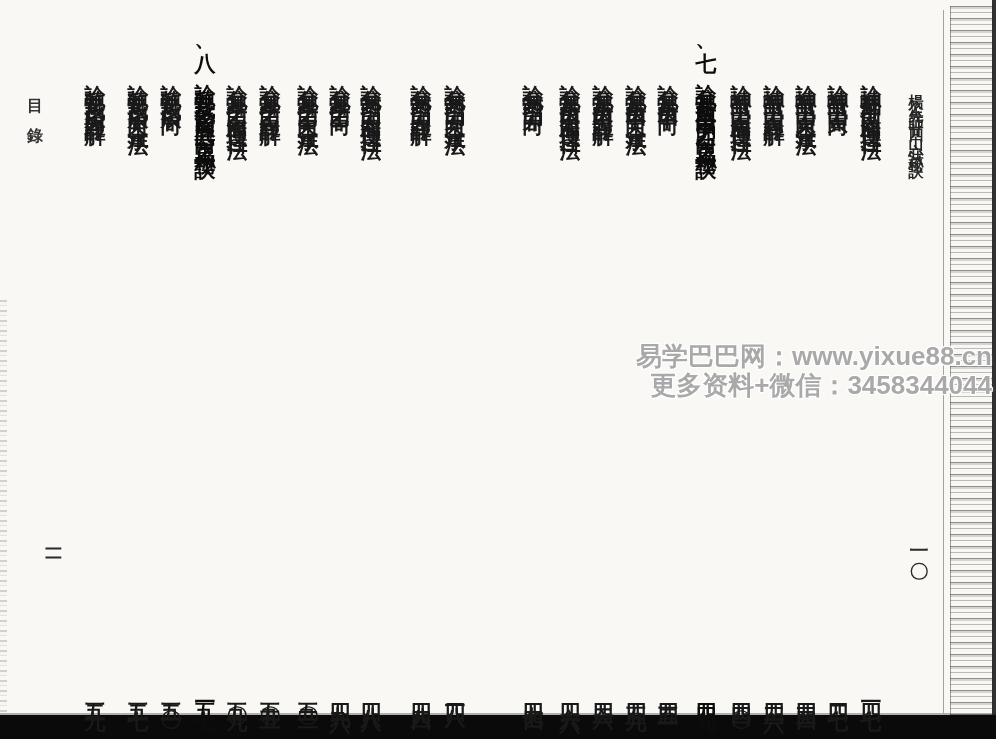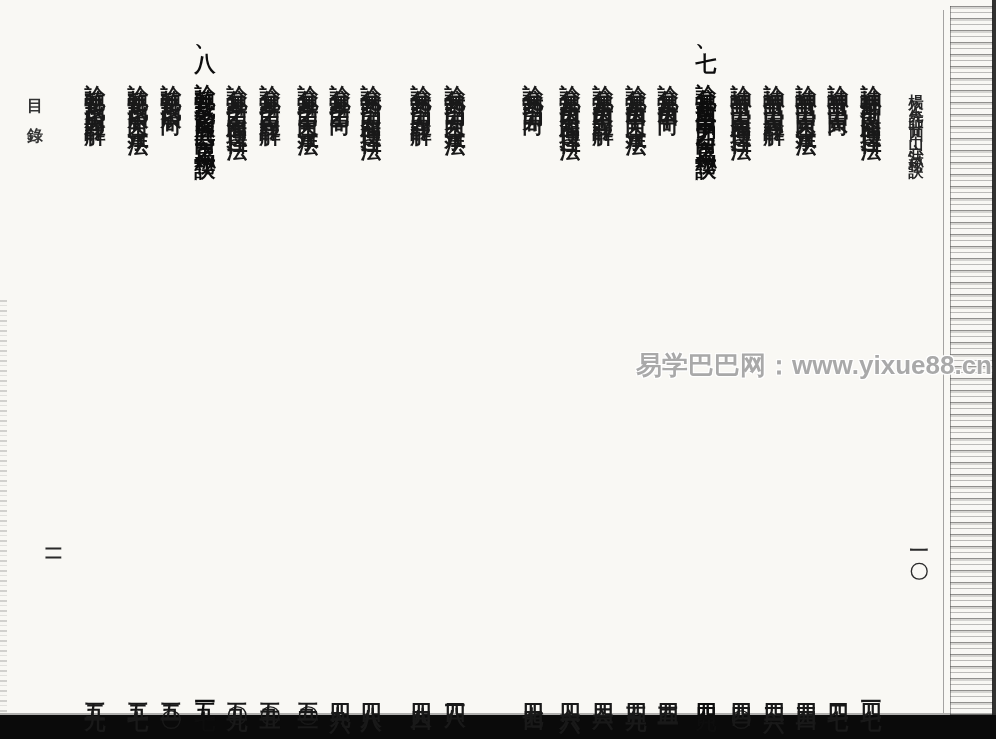--- a/index.html
+++ b/index.html
@@ -82,21 +82,20 @@
     position:absolute;top:342px;right:4px;z-index:30;
     text-align:right;
     font-family:"Liberation Sans","DejaVu Sans",sans-serif;
     font-weight:bold;font-size:26px;line-height:29px;
     color:#a9a9a9;
     text-shadow:
       -1px -1px 0 #ffffff, 1px -1px 0 #ffffff,
       -1px  1px 0 #ffffff, 1px  1px 0 #ffffff,
        0 0 3px #ffffff;
     white-space:nowrap;
-    margin-top:9px;
   }
 </style>
 </head>
 <body>
 
 <div class="page">
 
   <div class="right-smudge"></div>
   <div class="page-edge-line"></div>
   <div class="right-edge-line"></div>
@@ -218,14 +217,15 @@
   </div>
       <div class="entry" style="left: 79px;">
     <span class="etitle">論乾卦戌山辰向詳解</span>
     <span class="leader"></span>
     <span class="epage">五二九</span>
   </div>
     </div>
 
   <div class="watermark">
     <div>易学巴巴网：www.yixue88.cn</div>
+    <div>更多资料+微信：3458344044</div>
   </div>
 </div>
 
 </body></html>

